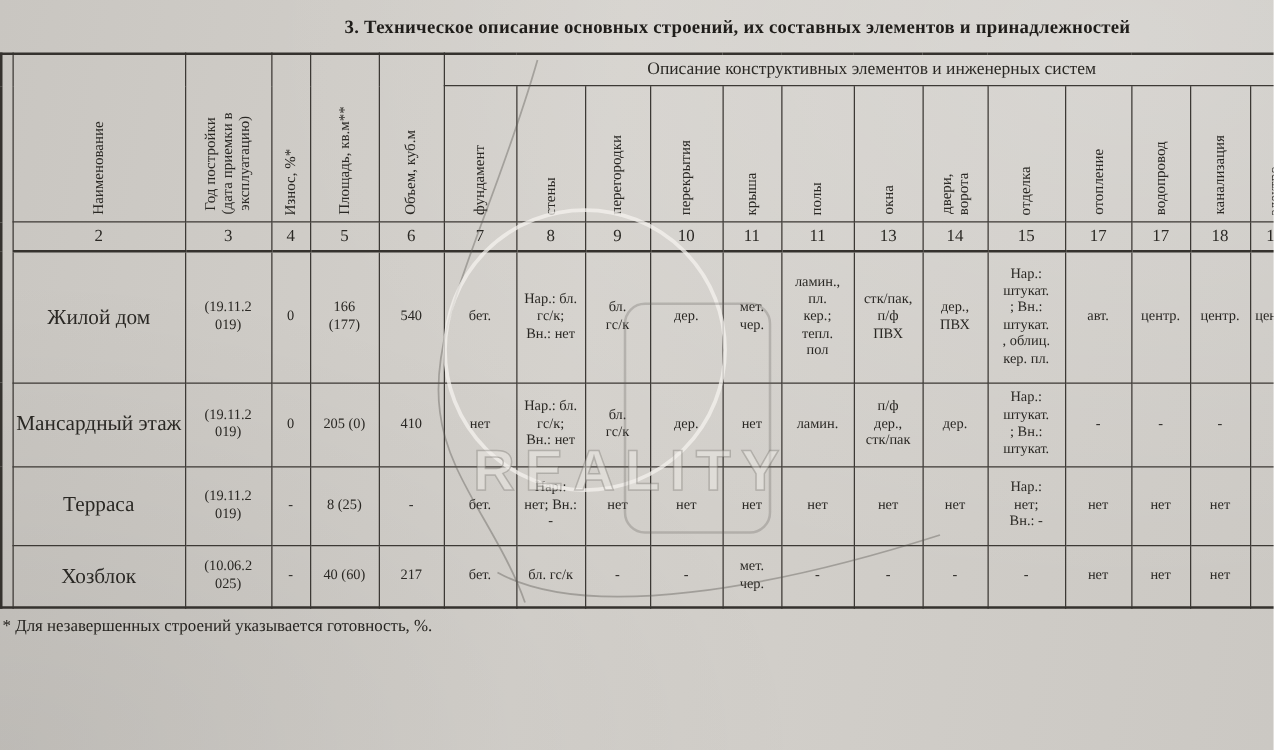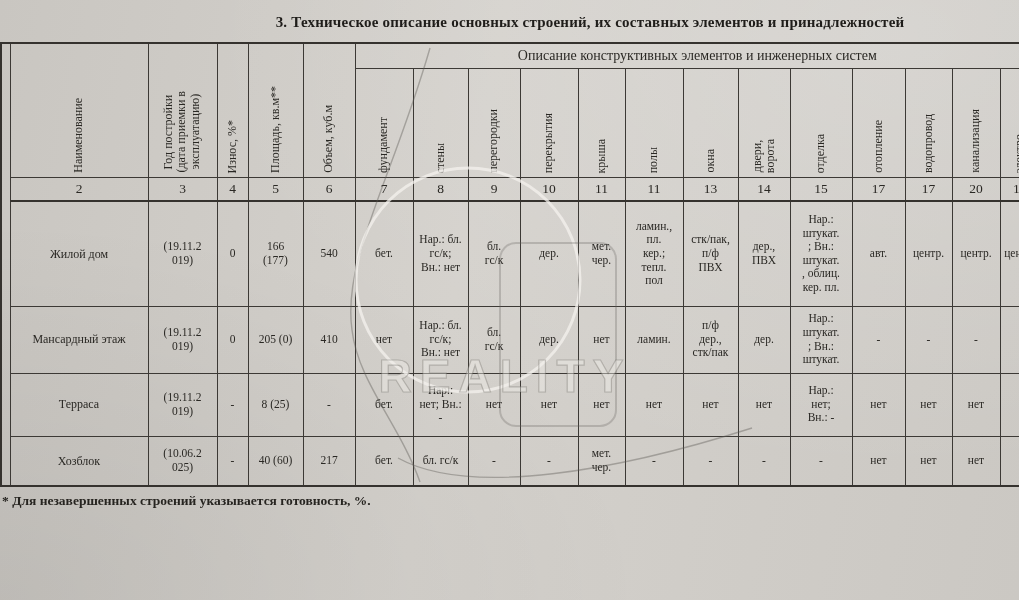--- a/index.html
+++ b/index.html
@@ -15,24 +15,24 @@
   table.tech{position:absolute;top:42px;left:0;width:1039px;border-collapse:collapse;table-layout:fixed;
     border:2px solid #35322e;}
   table.tech th, table.tech td{border:1px solid #3c3935;padding:0 2px;text-align:center;
     color:#2a2824;font-weight:normal;overflow:hidden;}
   th.group{height:24px;vertical-align:middle;font-size:14px;}
   th.vcell{vertical-align:bottom;padding:2px 1px 4px 1px;}
   .vtext{writing-mode:vertical-rl;transform:rotate(180deg);display:inline-block;
     font-size:12px;line-height:1.12;white-space:pre-line;}
   tr.numrow td{font-size:13.5px;height:22px;border-bottom:2px solid #35322e;}
   td.cell{font-size:11.5px;line-height:1.18;white-space:pre-line;vertical-align:middle;}
-  td.name-cell{font-size:12px;margin-left:44px;}
+  td.name-cell{font-size:17px;margin-left:44px;}
   th.colcut{padding:0;}
   .notes{position:absolute;top:491px;left:2px;width:1010px;font-size:13.5px;color:#262420;}
-  .notes div{margin-bottom:7px;line-height:1.45;font-weight:bold;}
+  .notes div{margin-bottom:7px;line-height:1.45;}
   .wm{position:absolute;top:0;left:0;pointer-events:none;z-index:3;}
 </style>
 </head>
 <body>
 
 <div class="page">
 
   <div class="title">3. Техническое описание основных строений, их составных элементов и принадлежностей</div>
 
   <table class="tech">
@@ -95,21 +95,21 @@
         <td>8</td>
         <td>9</td>
         <td>10</td>
         <td>11</td>
         <td>11</td>
         <td>13</td>
         <td>14</td>
         <td>15</td>
         <td>17</td>
         <td>17</td>
-        <td>20</td>
+        <td>18</td>
         <td>19</td>
       </tr>
       <tr style="height:105px">
         <td class="cell name-cell">Жилой дом</td>
         <td class="cell">(19.11.2
 019)</td>
         <td class="cell">0</td>
         <td class="cell">166
 (177)</td>
         <td class="cell">540</td>

